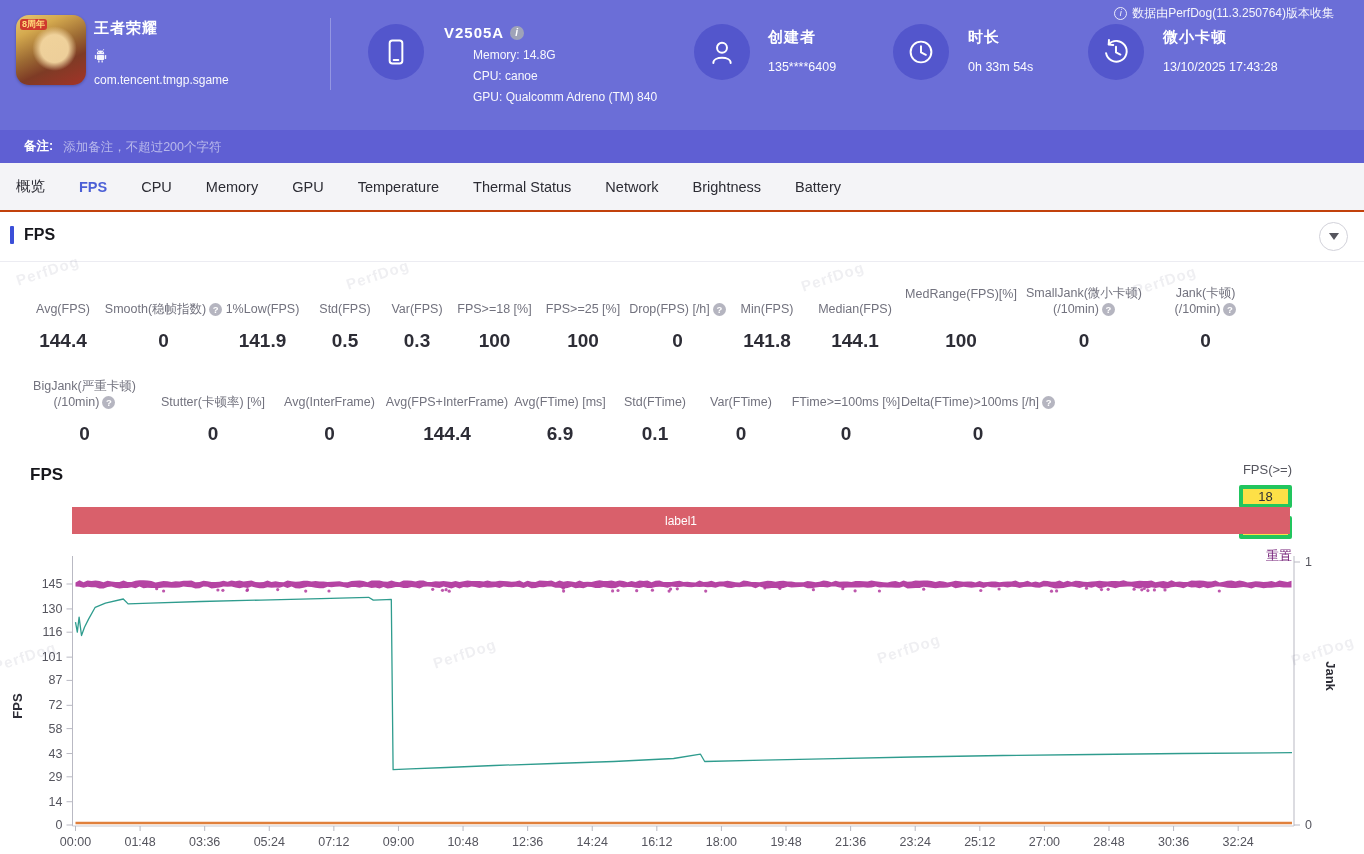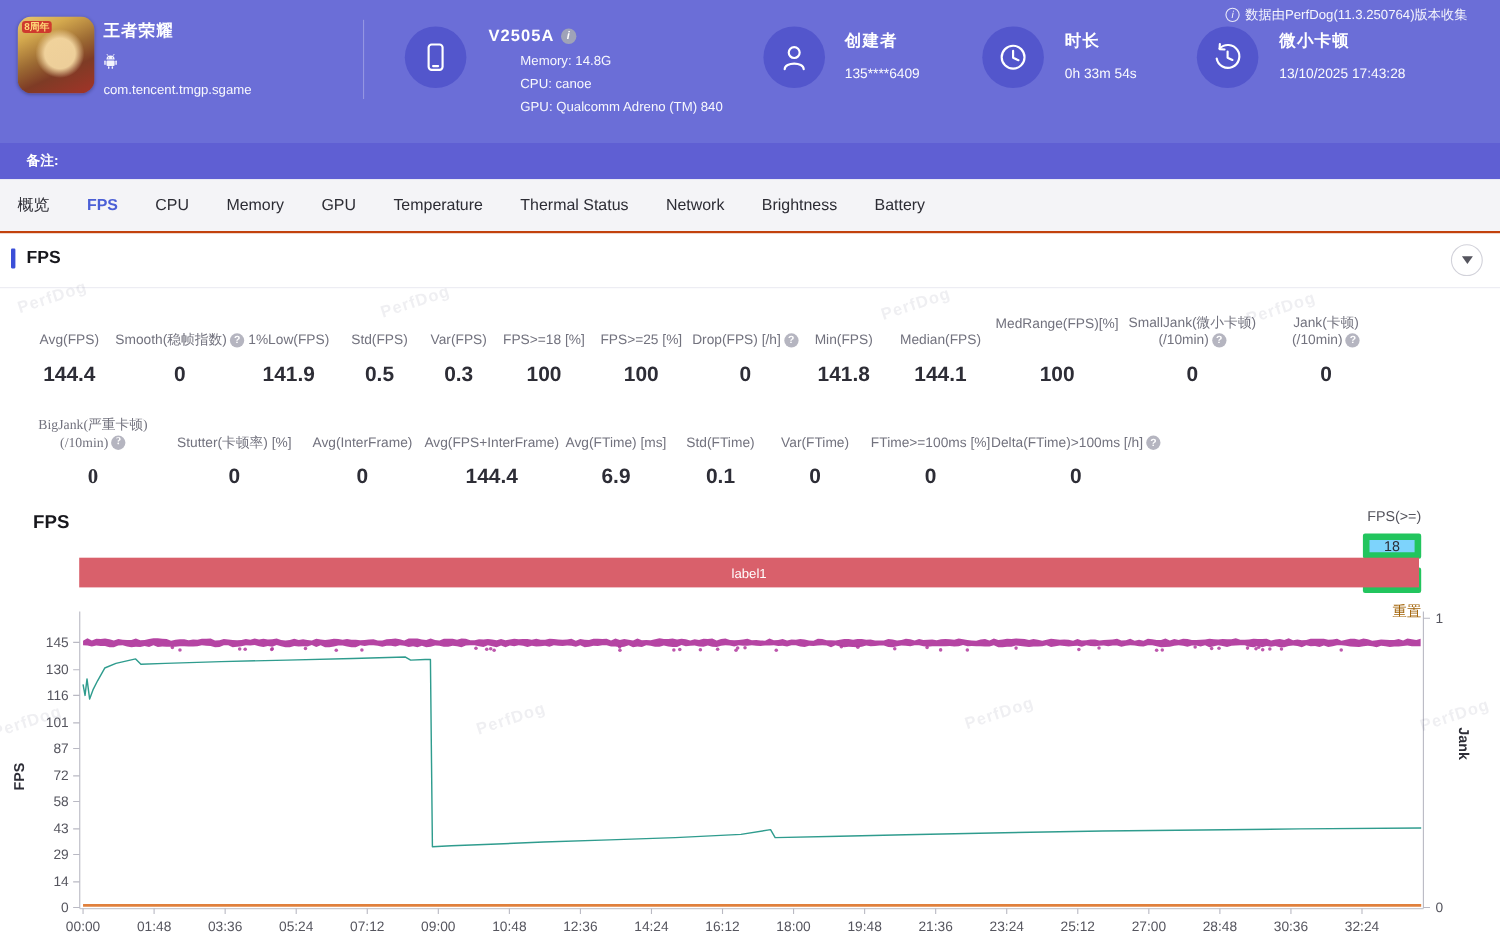--- a/index.html
+++ b/index.html
@@ -57,22 +57,22 @@
   .stats-row { position:absolute; left:15px; display:flex; align-items:flex-end; }
   .stat { display:flex; flex-direction:column; align-items:center; justify-content:flex-end; }
   .lblline { font-size:12.5px; color:#72727e; line-height:16px; display:flex; align-items:center; gap:3px; justify-content:center; white-space:nowrap; }
   .stat .val { font-size:19px; font-weight:bold; color:#2d2d36; margin-top:13px; }
   .help { width:13px; height:13px; border-radius:50%; background:#b5b5c0; color:#fff; font-size:9.5px; line-height:13px; text-align:center; display:inline-block; font-weight:bold; flex:0 0 auto; cursor:pointer; }
 
   
   .chart-title { position:absolute; top:465px; left:30px; font-size:17px; font-weight:bold; color:#17171c; }
   .chart-ctrls { position:absolute; top:462px; right:72px; display:flex; align-items:flex-end; gap:8px;flex-direction:column; }
   .thresh-label { font-size:13px; color:#55555e; }
-  .thresh-input { width:53px; height:23px; border:6px solid #22c55e; border-radius:2px; text-align:center; font-size:13px; color:#2d2d36; font-family:inherit; outline:none; background:#7dd3fc; }
-  .reset-link { font-size:13px; color:#a16207; cursor:pointer; }
+  .thresh-input { width:53px; height:23px; border:4px solid #22c55e; border-radius:2px; text-align:center; font-size:13px; color:#2d2d36; font-family:inherit; outline:none; background:#fde047; }
+  .reset-link { font-size:13px; color:#701a75; cursor:pointer; }
 
   .label-bar { position:absolute; top:507px; left:72px; width:1218px; height:27px; background:#d9606b; color:#fff; font-size:12px; display:flex; align-items:center; justify-content:center; }
 
   .chart-svg { position:absolute; top:548px; left:0; }
 
   .watermark { position:absolute; font-size:15px; color:rgba(55,55,95,.08); transform:rotate(-18deg); font-weight:bold; pointer-events:none; letter-spacing:1px; }
 </style>
 </head>
 <body>
 
@@ -153,20 +153,21 @@
     </svg>
   </div>
   <div class="hdr-col" style="left:1163px">
     <div class="meta-label" style="margin-top:4px">微小卡顿</div>
     <div class="meta-value">13/10/2025 17:43:28</div>
   </div>
 </div>
 
 <div class="remark">
   <span class="remark-label">备注:</span>
+  <input class="remark-input" type="text" placeholder="添加备注，不超过200个字符" style="">
 </div>
 
 <nav class="tabbar">
     <div class="tab">概览</div>
     <div class="tab active">FPS</div>
     <div class="tab">CPU</div>
     <div class="tab">Memory</div>
     <div class="tab">GPU</div>
     <div class="tab">Temperature</div>
     <div class="tab">Thermal Status</div>
@@ -268,21 +269,21 @@
         <span>Jank(卡顿)</span>
       </div>
       <div class="lblline">
         <span>(/10min)</span>
         <span class="help">?</span>
       </div>
       <div class="val">0</div>
     </div>
   </div>
 <div class="stats-row" id="stats-row2" style="top:369px; height:76px">
-    <div class="stat" style="width: 139px; font-family: Liberation Serif, serif;">
+    <div class="stat" style="width: 139px;">
       <div class="lblline">
         <span>BigJank(严重卡顿)</span>
       </div>
       <div class="lblline">
         <span>(/10min)</span>
         <span class="help">?</span>
       </div>
       <div class="val">0</div>
     </div>
     <div class="stat" style="width: 118px;">

